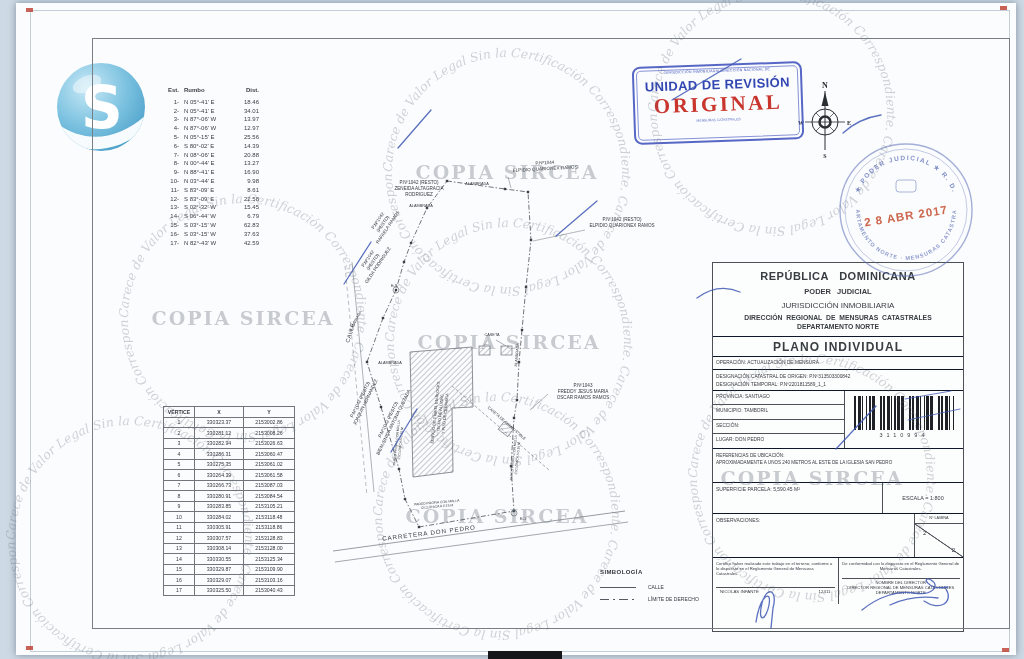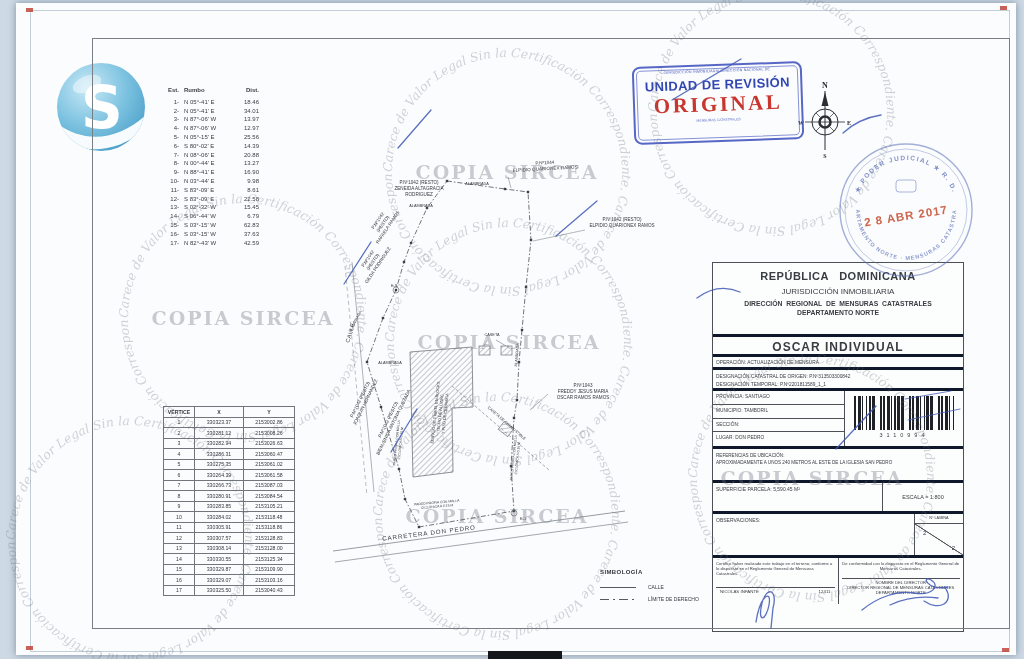--- a/index.html
+++ b/index.html
@@ -29,21 +29,21 @@
             border:2px solid rgba(58,76,188,.85);border-radius:8px;z-index:6;
             display:flex;flex-direction:column;align-items:center;text-align:center}
   .revstamp:before{content:"";position:absolute;inset:2px;border:1px solid rgba(58,76,188,.6);border-radius:5px}
   .rev-top{font-size:3.6px;margin-top:3px;color:rgba(54,72,186,.95);letter-spacing:.2px}
   .rev-main{font-size:13px;font-weight:bold;color:#3246b2;margin-top:4px;letter-spacing:.4px}
   .rev-orig{font-size:21px;font-weight:bold;color:#c8362e;letter-spacing:2.5px;margin-top:0;font-family:"Liberation Serif",serif}
   .rev-bot{font-size:3.4px;color:rgba(54,72,186,.8);margin-top:1px}
   
   .tblock{left:712px;top:262px;width:252px;height:370px;border:1px solid #4c5157;z-index:2;
           display:flex;flex-direction:column;box-sizing:border-box;background:rgba(255,255,255,.25)}
-  .tb-row{border-bottom:3px solid #0f172a;box-sizing:border-box;position:relative}
+  .tb-row{border-bottom:1px solid #0f172a;box-sizing:border-box;position:relative}
   .tb-head{height:74px;text-align:center}
   .t-country{font-size:11px;font-weight:bold;word-spacing:7px;letter-spacing:.5px;padding-top:7px}
   .t-branch{font-size:7.5px;font-weight:bold;word-spacing:4px;padding-top:5px}
   .t-juris{font-size:8px;font-weight:normal;padding-top:5px}
   .t-dir{font-size:6.8px;font-weight:bold;padding-top:4px;word-spacing:2px}
   .t-dep{font-size:6.8px;font-weight:bold;padding-top:2px}
   .tb-plan{height:20px;text-align:center;font-size:12px;font-weight:bold;letter-spacing:1px;line-height:20px}
   .tb-oper{height:13px;font-size:4.8px;padding:3px 3px 0}
   .tb-bar{height:29px;display:flex;align-items:center}
   .t-barnum{width:62px;font-size:9px;font-weight:bold;text-align:center;letter-spacing:.3px}
@@ -450,25 +450,26 @@
   </text>
   <text font-size="5.5" font-weight="bold" letter-spacing="1" fill="rgba(80,100,180,.65)">
     <textPath href="#arcB" startOffset="50%" text-anchor="middle">DEPARTAMENTO NORTE · MENSURAS CATASTRALES</textPath>
   </text>
   <text x="76" y="84" text-anchor="middle" font-size="11.5" font-weight="bold" letter-spacing="1" fill="rgba(198,84,56,.9)" transform="rotate(-9 76 80)">2 8 ABR 2017</text>
 </svg>
 
 <div class="abs tblock">
   <div class="tb-row tb-head">
     <div class="t-country">REPÚBLICA DOMINICANA</div>
+    <div class="t-branch">PODER JUDICIAL</div>
     <div class="t-juris">JURISDICCIÓN INMOBILIARIA</div>
     <div class="t-dir">DIRECCIÓN REGIONAL DE MENSURAS CATASTRALES</div>
     <div class="t-dep">DEPARTAMENTO NORTE</div>
   </div>
-  <div class="tb-row tb-plan">OSCAR INDIVIDUAL</div>
+  <div class="tb-row tb-plan">PLANO INDIVIDUAL</div>
   <div class="tb-row tb-oper">OPERACIÓN: ACTUALIZACIÓN DE MENSURA</div>
   <div class="tb-row tb-des">
     <div>DESIGNACIÓN CATASTRAL DE ORIGEN: P.Nº313503300842</div>
     <div>DESIGNACIÓN TEMPORAL: P.Nº2201811589_1_1</div>
   </div>
   <div class="tb-row tb-loc">
     <div class="loc-left">
       <div class="loc-row">PROVINCIA: SANTIAGO</div>
       <div class="loc-row">MUNICIPIO: TAMBORIL</div>
       <div class="loc-row">SECCIÓN:</div>

